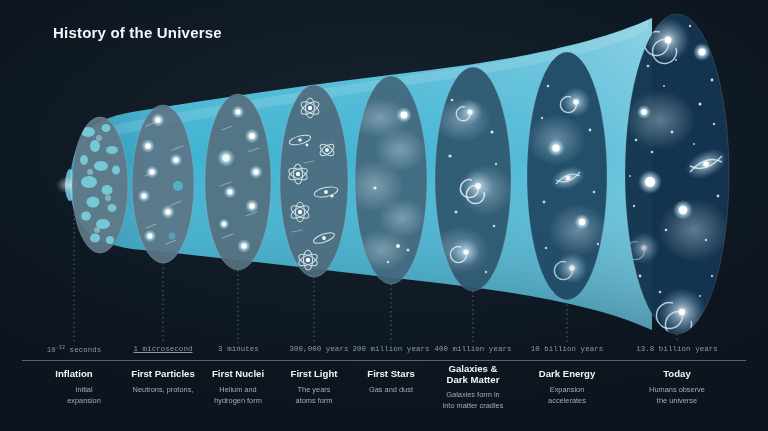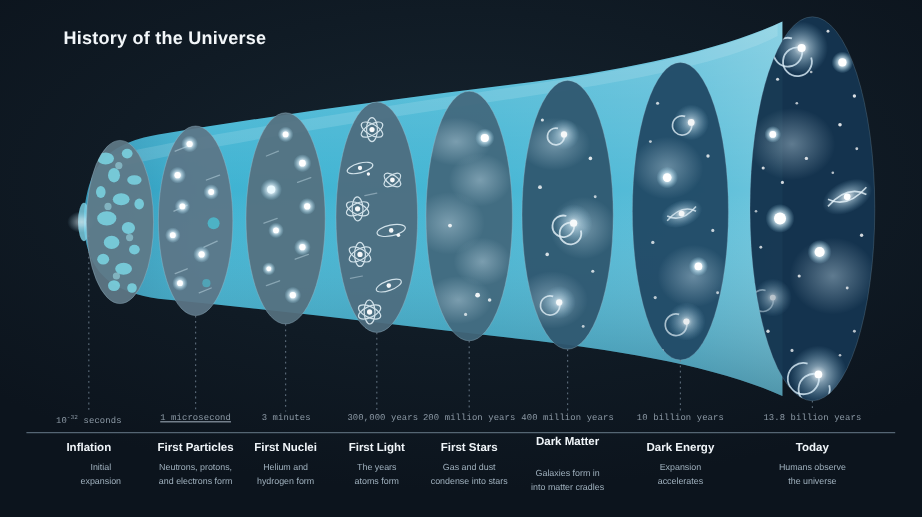--- a/index.html
+++ b/index.html
@@ -465,46 +465,45 @@
     <div class="tl-name" style="left:14px;width:120px;">Inflation</div>
     <div class="tl-desc" style="left:24px;width:120px;">
       <div>Initial</div>
       <div>expansion</div>
     </div>
 
     <div class="tl-time" style="left:103px;width:120px;text-decoration:underline;">1 microsecond</div>
     <div class="tl-name" style="left:103px;width:120px;">First Particles</div>
     <div class="tl-desc" style="left:98px;width:130px;">
       <div>Neutrons, protons,</div>
-      <div>and electrons form</div>
     </div>
 
     <div class="tl-time" style="left:181px;width:115px;">3 minutes</div>
     <div class="tl-name" style="left:181px;width:114px;">First Nuclei</div>
     <div class="tl-desc" style="left:181px;width:114px;">
       <div>Helium and</div>
       <div>hydrogen form</div>
     </div>
 
     <div class="tl-time" style="left:257px;width:124px;">300,000 years</div>
     <div class="tl-name" style="left:257px;width:114px;">First Light</div>
     <div class="tl-desc" style="left:257px;width:114px;">
       <div>The years</div>
       <div>atoms form</div>
     </div>
 
     <div class="tl-time" style="left:329px;width:124px;">200 million years</div>
     <div class="tl-name" style="left:329px;width:124px;">First Stars</div>
     <div class="tl-desc" style="left:327px;width:128px;">
       <div>Gas and dust</div>
-      <div>condense into stars</div>
     </div>
 
     <div class="tl-time" style="left:411px;width:124px;">400 million years</div>
     <div class="tl-name two" style="left:411px;width:124px;">
+      <div>Galaxies &amp;</div>
       <div>Dark Matter</div>
     </div>
     <div class="tl-desc two" style="left:409px;width:128px;">
       <div>Galaxies form in</div>
       <div>into matter cradles</div>
     </div>
 
     <div class="tl-time" style="left:507px;width:120px;">10 billion years</div>
     <div class="tl-name" style="left:507px;width:120px;">Dark Energy</div>
     <div class="tl-desc" style="left:507px;width:120px;">

